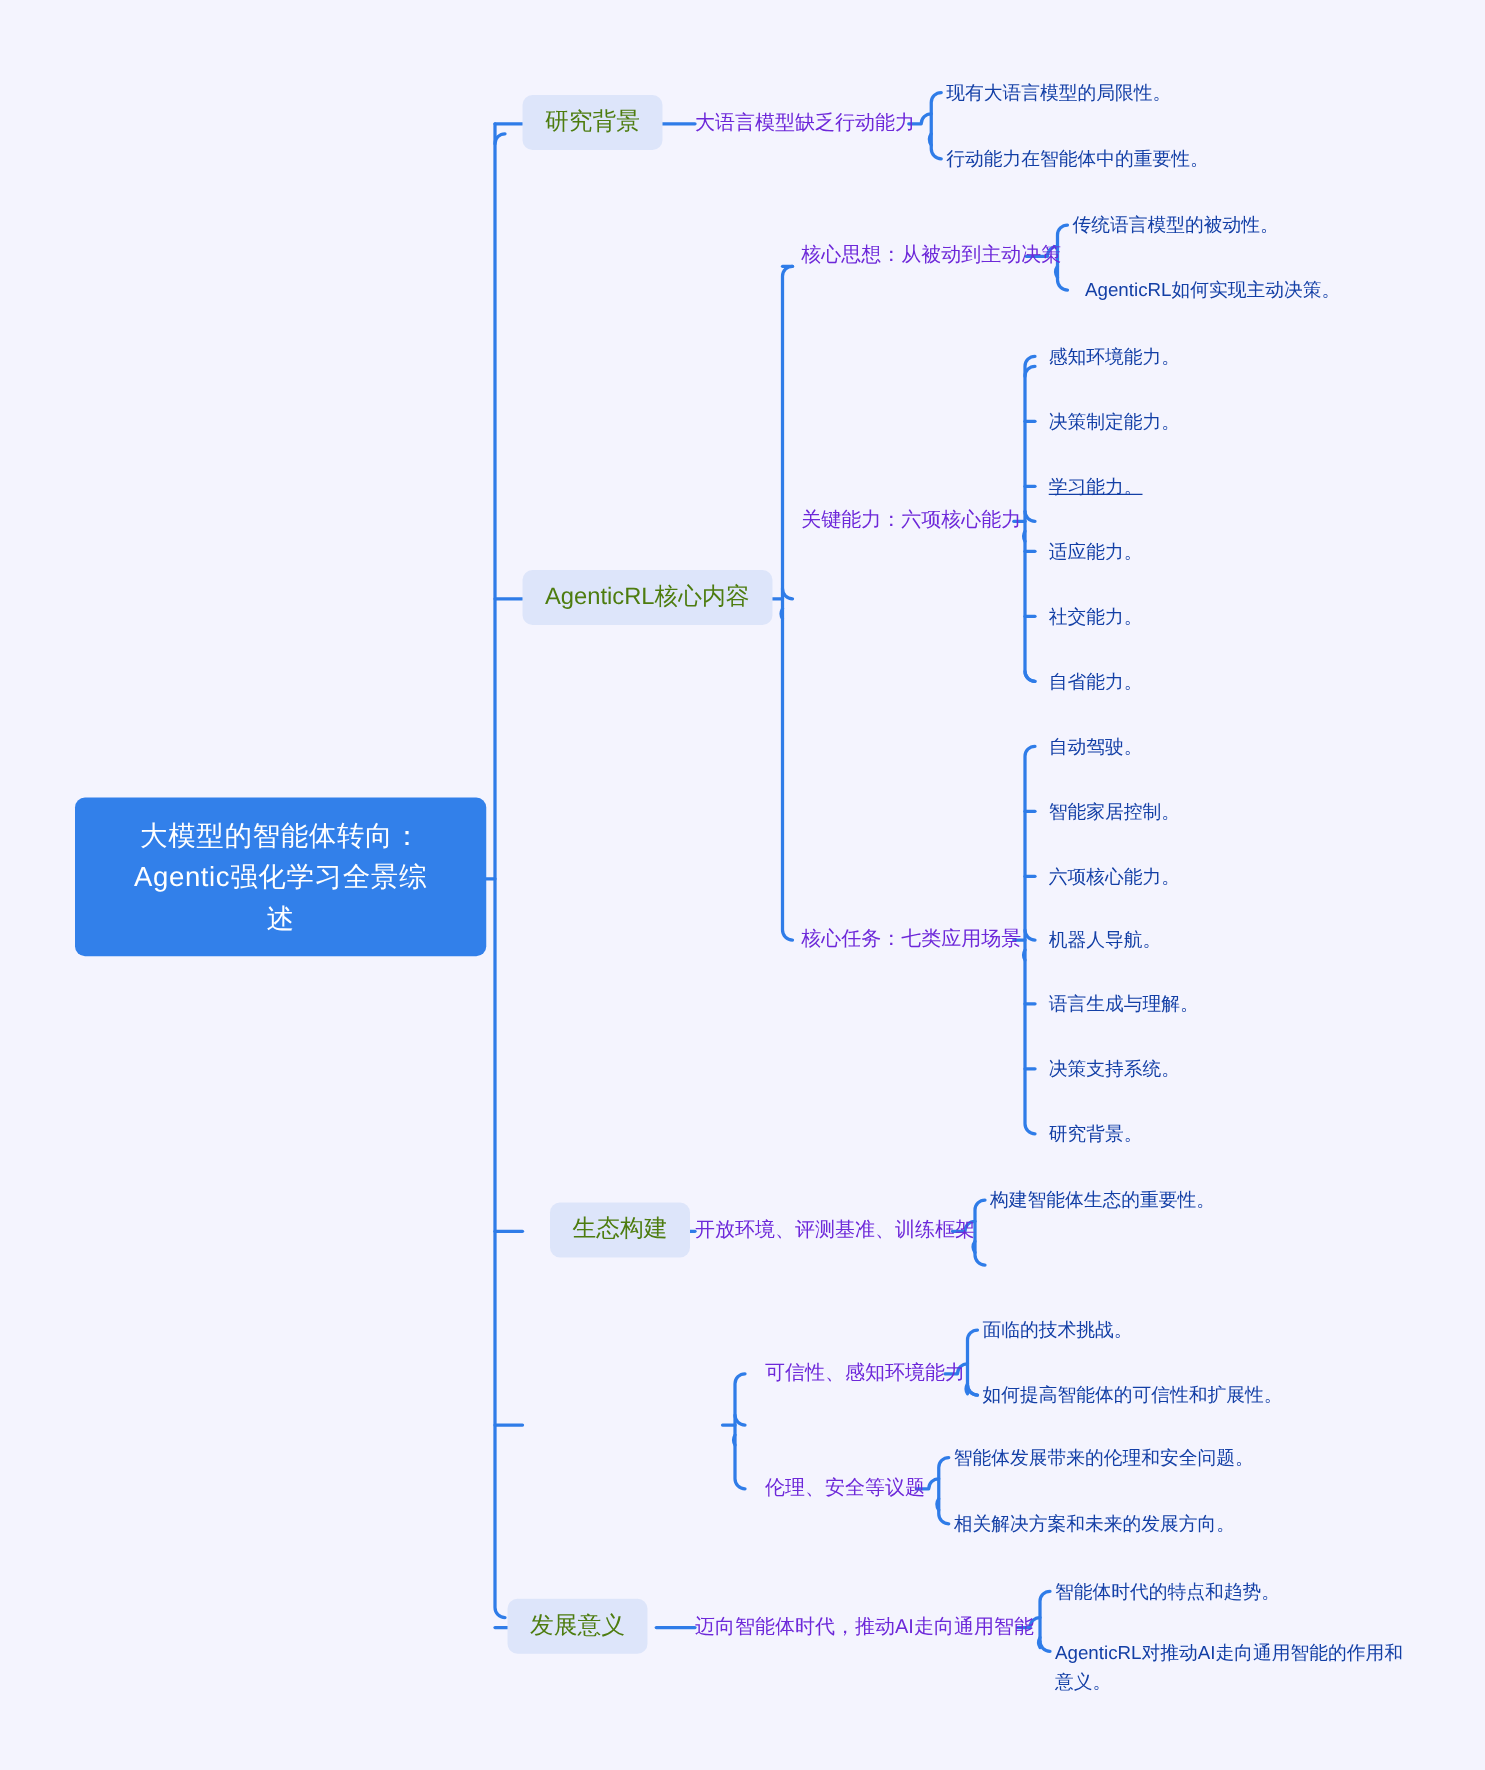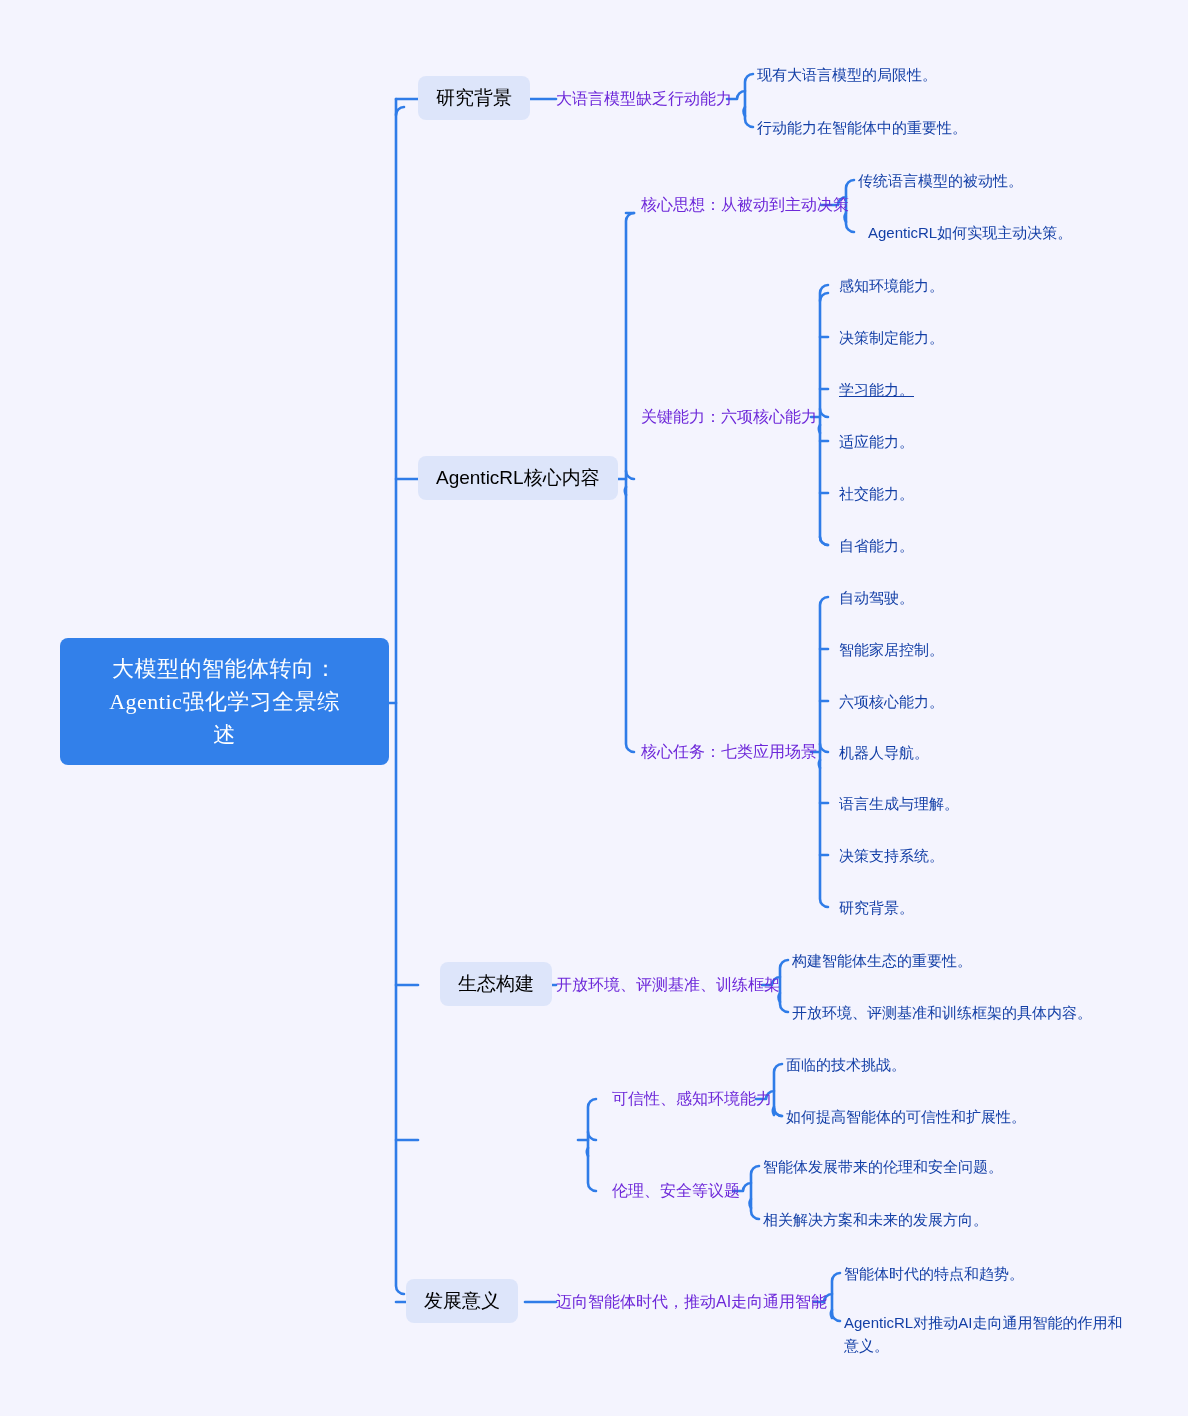--- a/index.html
+++ b/index.html
@@ -36,21 +36,21 @@
     font-size: 22px;
     line-height: 33px;
     text-align: center;
     padding: 14px 18px;
     letter-spacing: 0.5px;
     white-space: pre-line;
   }
   
   .n-l1 {
     background: #dde5fa;
-    color: #000000;
+    color: #4d7c0f;
     border-radius: 8px;
     font-size: 19px;
     line-height: 26px;
     padding: 9px 18px;
     text-align: center;
     white-space: nowrap;
   }
   
   .n-l2 {
     color: #6d28d9;
@@ -153,21 +153,21 @@
       <path d="M751 1199 A8 8 0 0 0 751 1208 L751 1211 A8 8 0 0 0 759 1219"></path>
       <path d="M751 1183 L751 1208"></path>
 
       <path d="M525 1302 L556 1302"></path>
       <path d="M814 1302 L824 1302 A8 8 0 0 1 832 1294 L832 1281 A8 8 0 0 1 840 1273"></path>
       <path d="M832 1310 A8 8 0 0 0 832 1318 L832 1313 A8 8 0 0 0 840 1321"></path>
       <path d="M832 1294 L832 1313"></path>
     </g>
   </svg>
 
-  <div class="node n-root" style="left:60px; top:638px; width:329px;font-family:Liberation Serif, serif;">大模型的智能体转向：
+  <div class="node n-root" style="left:60px; top:638px; width:329px;">大模型的智能体转向：
 Agentic强化学习全景综
 述</div>
 
   <div class="node n-l1" style="left:418px; top:76px;">研究背景</div>
 
   <div class="node n-l2" style="left:556px; top:88px;">大语言模型缺乏行动能力</div>
 
   <div class="node n-l3" style="left:757px; top:63px;">现有大语言模型的局限性。</div>
 
   <div class="node n-l3" style="left:757px; top:116px;">行动能力在智能体中的重要性。</div>
@@ -197,21 +197,20 @@
   <div class="node n-l3" style="left:839px; top:741px;">机器人导航。</div>
   <div class="node n-l3" style="left:839px; top:792px;">语言生成与理解。</div>
   <div class="node n-l3" style="left:839px; top:844px;">决策支持系统。</div>
   <div class="node n-l3" style="left:839px; top:896px;">研究背景。</div>
 
   <div class="node n-l1" style="left:440px; top:962px;">生态构建</div>
 
   <div class="node n-l2" style="left:556px; top:974px;">开放环境、评测基准、训练框架</div>
 
   <div class="node n-l3" style="left:792px; top:949px;">构建智能体生态的重要性。</div>
-  <div class="node n-l3" style="left:792px; top:1001px;">开放环境、评测基准和训练框架的具体内容。</div>
 
 
   <div class="node n-l2" style="left:612px; top:1088px;">可信性、感知环境能力</div>
 
   <div class="node n-l3" style="left:786px; top:1053px;">面临的技术挑战。</div>
   <div class="node n-l3" style="left:786px; top:1105px;">如何提高智能体的可信性和扩展性。</div>
 
   <div class="node n-l2" style="left:612px; top:1180px;">伦理、安全等议题</div>
 
   <div class="node n-l3" style="left:763px; top:1155px;">智能体发展带来的伦理和安全问题。</div>

